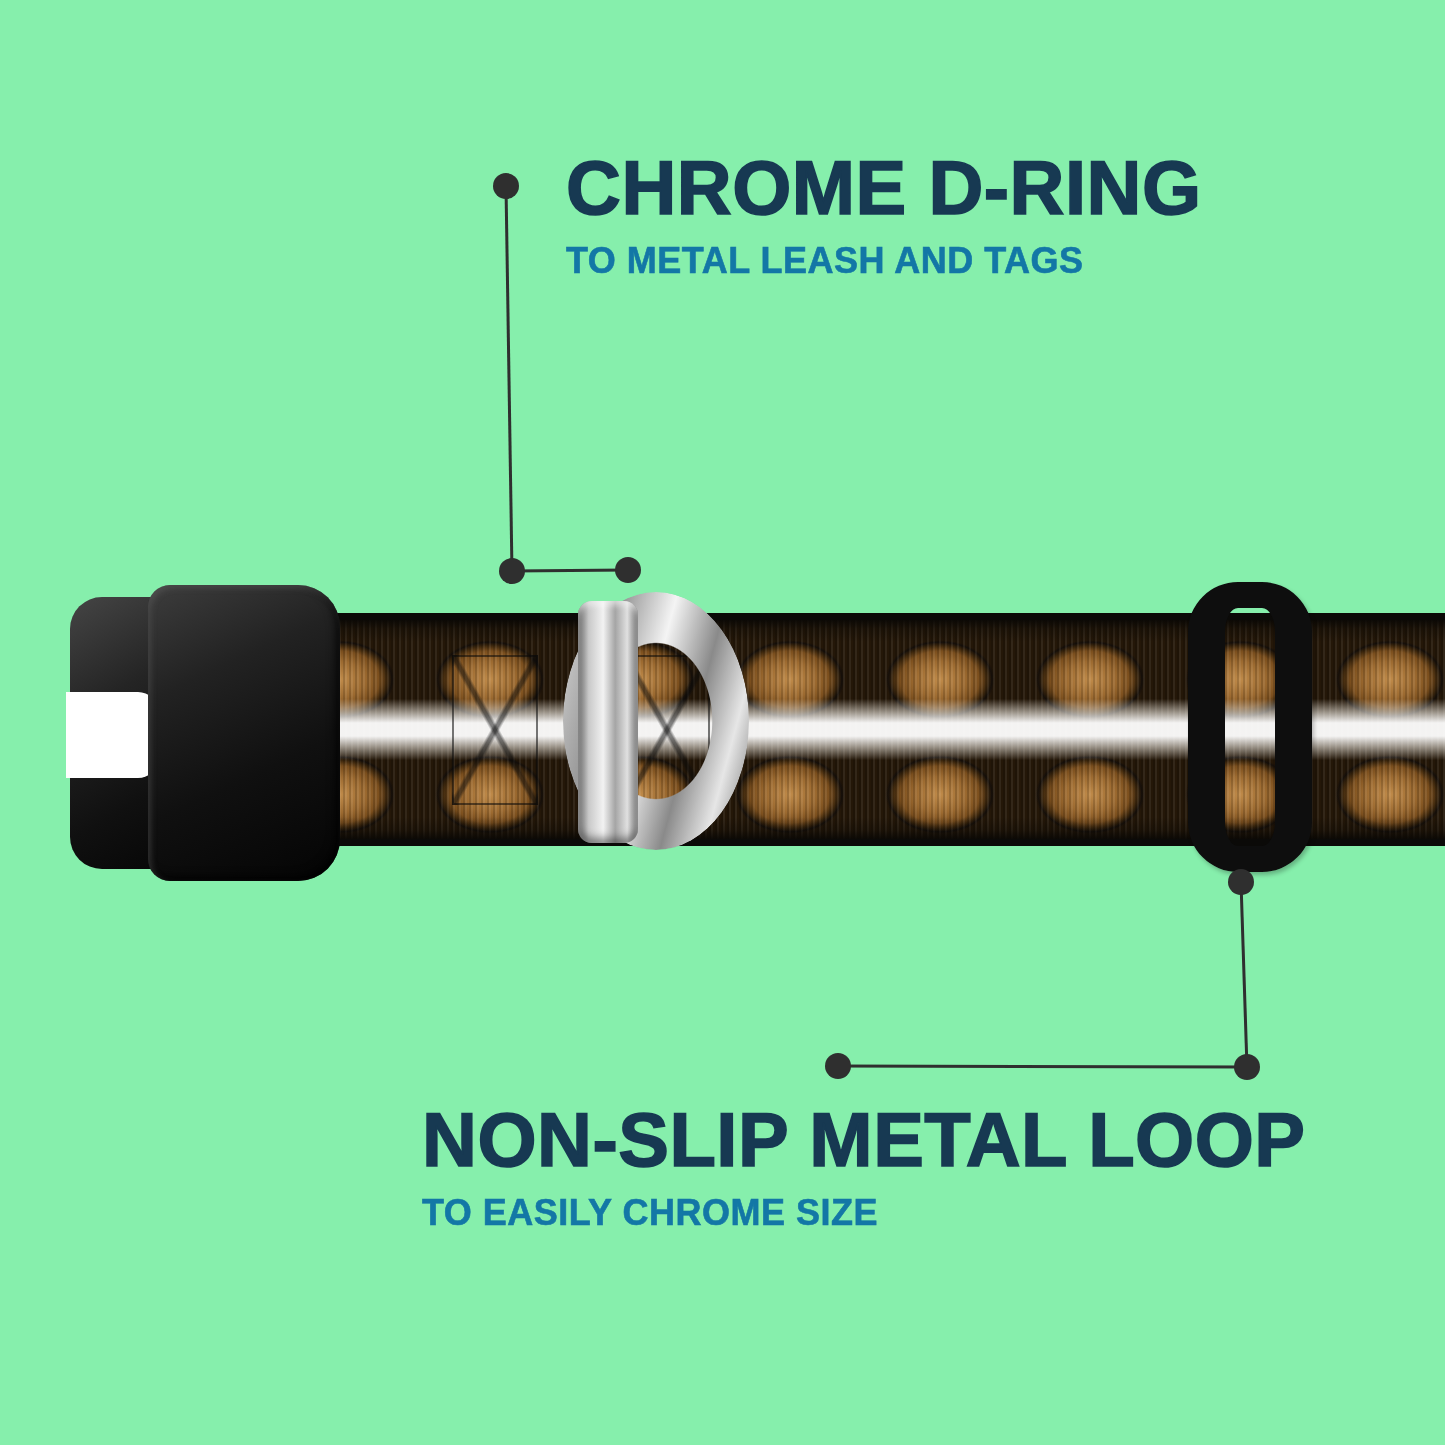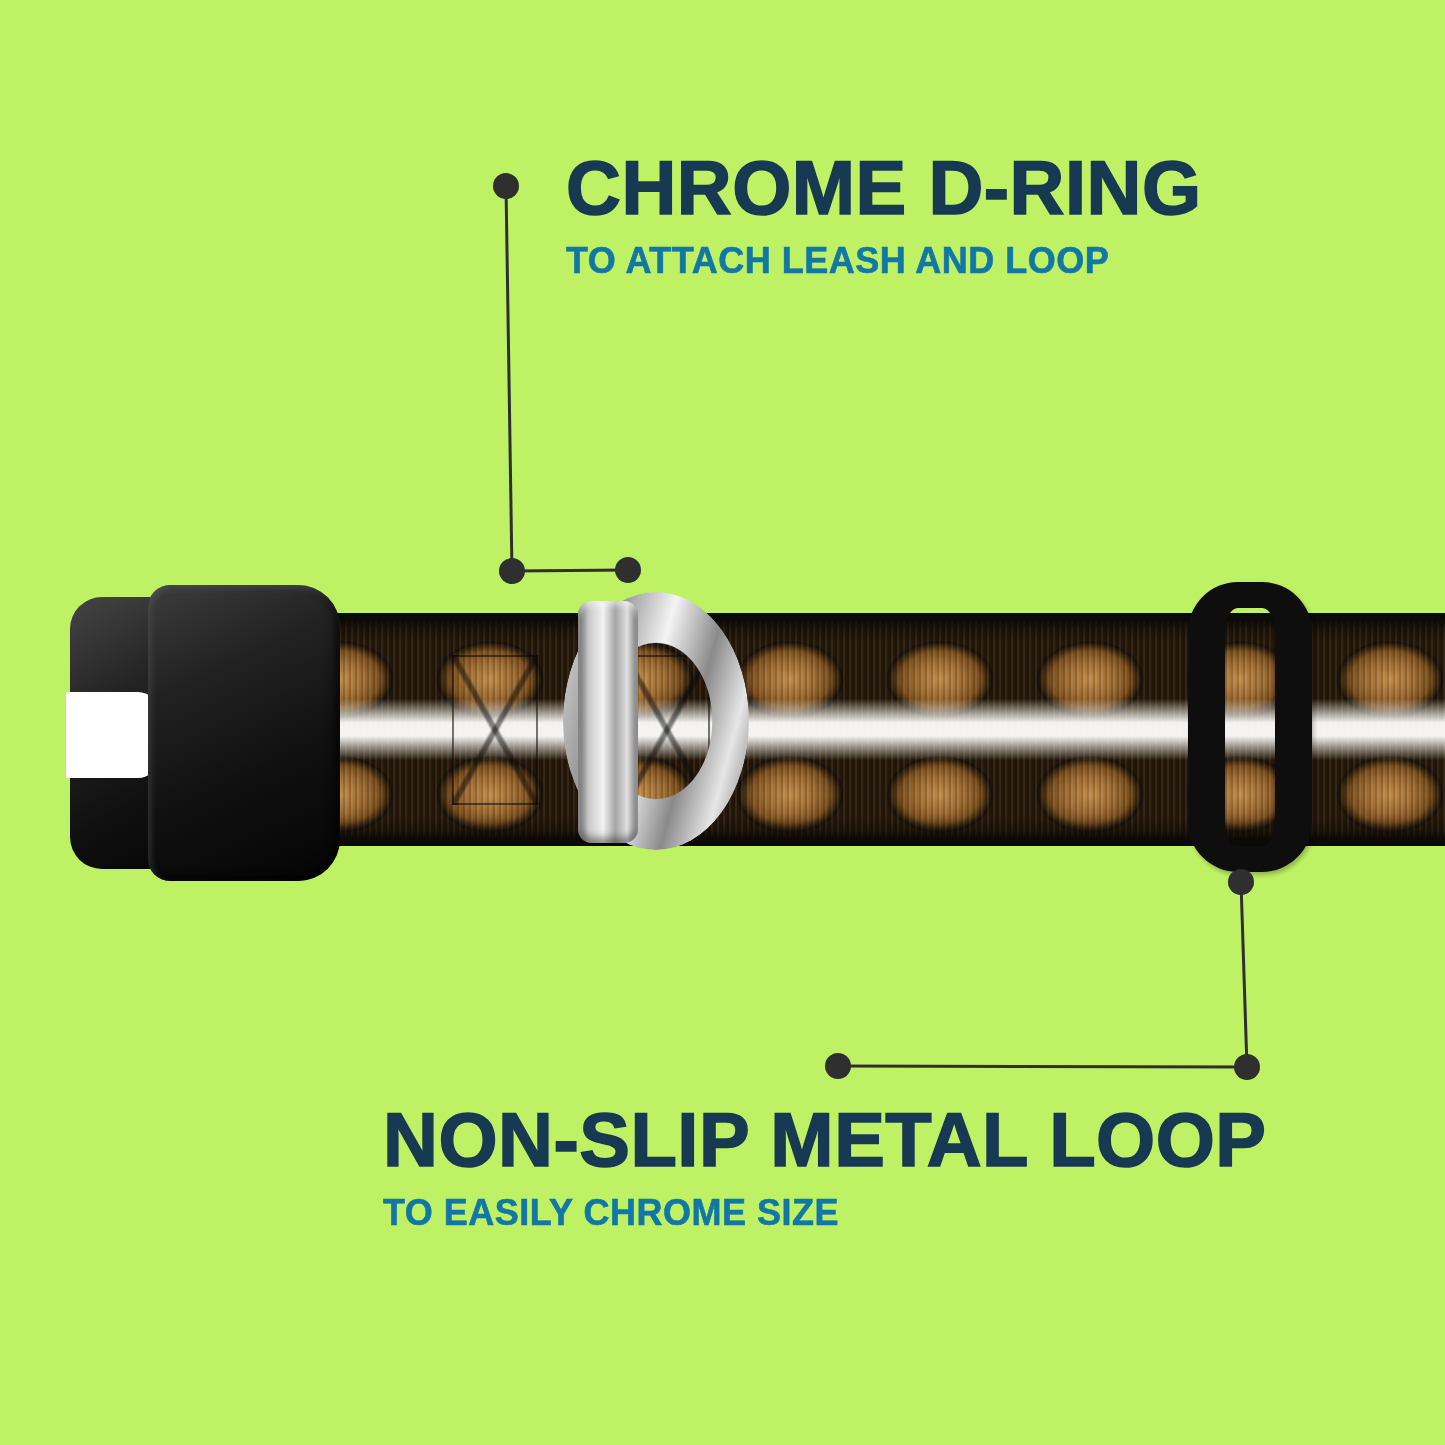--- a/index.html
+++ b/index.html
@@ -5,21 +5,21 @@
   html, body {
     margin: 0;
     padding: 0;
     background: #ffffff;
     font-family: "Liberation Sans", sans-serif;
   }
   .canvas {
     position: relative;
     width: 1445px;
     height: 1445px;
-    background: #bef264;
+    background: #86efac;
     overflow: hidden;
   }
 
   
   .strap {
     position: absolute;
     left: 253px;
     top: 613px;
     width: 1192px;
     height: 233px;
@@ -160,21 +160,21 @@
   .callout-text .subtitle {
     color: #1377a6;
     font-weight: 700;
     font-size: 36px;
     letter-spacing: 0.5px;
     -webkit-text-stroke: 0.6px #1377a6;
     margin-top: 14px;
     white-space: nowrap;
   }
   .callout-text.top { left: 566px; top: 150px; }
-  .callout-text.bottom { left: 383px; top: 1102px; }
+  .callout-text.bottom { left: 422px; top: 1102px; }
 </style>
 </head>
 <body>
 
 <div class="canvas">
 
   <div class="strap"></div>
   <div class="stitch stitch-1"></div>
   <div class="stitch stitch-2"></div>
 
@@ -197,21 +197,21 @@
 
     <line x1="1241" y1="882" x2="1247" y2="1068" stroke="#2f2f2f" stroke-width="3"></line>
     <line x1="1247" y1="1067" x2="838" y2="1066" stroke="#2f2f2f" stroke-width="3"></line>
     <circle cx="1241" cy="882" r="13" fill="#2f2f2f"></circle>
     <circle cx="1247" cy="1067" r="13" fill="#2f2f2f"></circle>
     <circle cx="838" cy="1066" r="13" fill="#2f2f2f"></circle>
   </svg>
 
   <div class="callout-text top">
     <div class="title">CHROME D-RING</div>
-    <div class="subtitle">TO ATTACH LEASH AND LOOP</div>
+    <div class="subtitle">TO METAL LEASH AND TAGS</div>
   </div>
 
   <div class="callout-text bottom">
     <div class="title">NON-SLIP METAL LOOP</div>
     <div class="subtitle">TO EASILY CHROME SIZE</div>
   </div>
 
 </div>
 
 </body></html>

